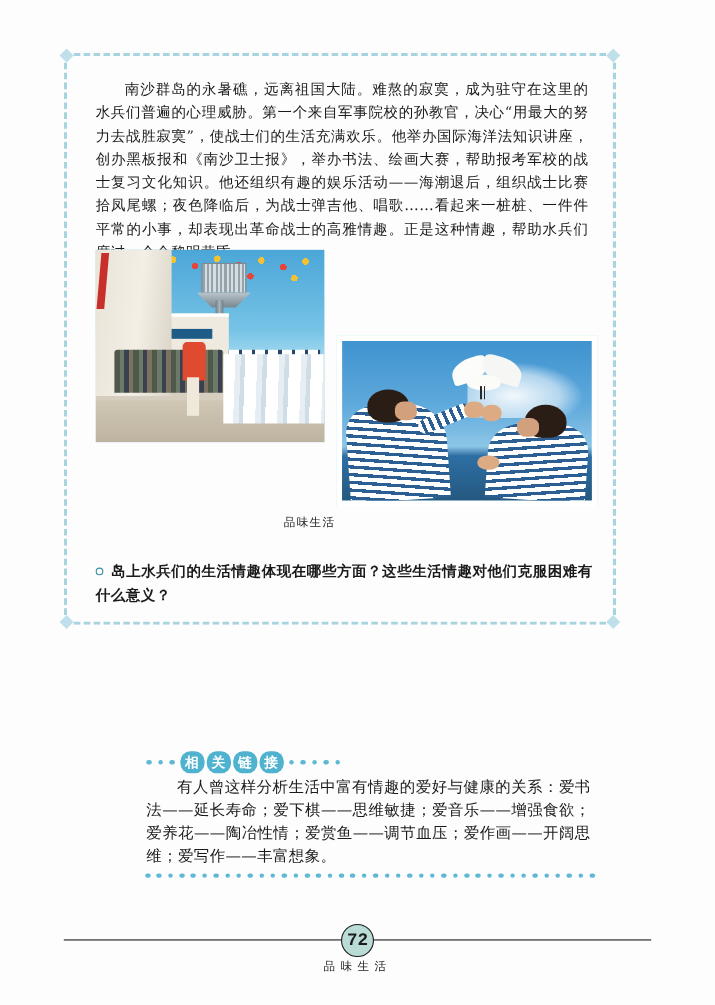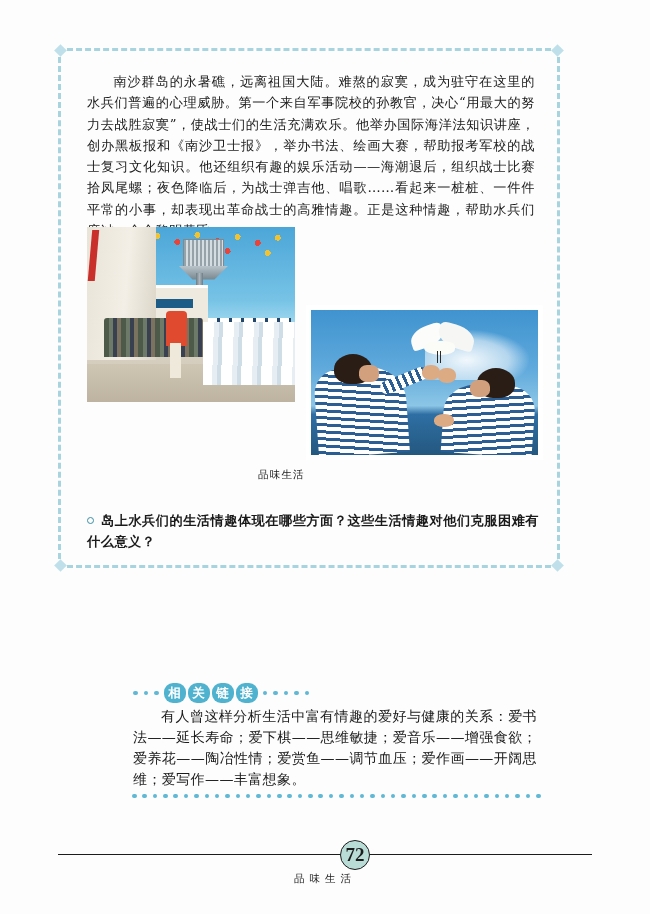--- a/index.html
+++ b/index.html
@@ -381,25 +381,24 @@
     top: 2px;
     transform: translateX(-50%);
     width: 30px;
     height: 30px;
     border-radius: 50%;
     background: #b9dcd6;
     border: 1.6px solid #1c1c1c;
     display: flex;
     align-items: center;
     justify-content: center;
-    font-family: Liberation Serif, serif;
-    font-size: 19px;
+    font-family: Liberation Mono, monospace;
+    font-size: 16px;
     font-weight: bold;
     color: #1c1c1c;
-    margin-left: 30px;
   }
   .footer-label {
     position: absolute;
     left: 50%;
     top: 34px;
     transform: translateX(-50%);
     font-family: Liberation Serif, serif;
     font-size: 10.5px;
     letter-spacing: 5px;
     color: #1c1c1c;

